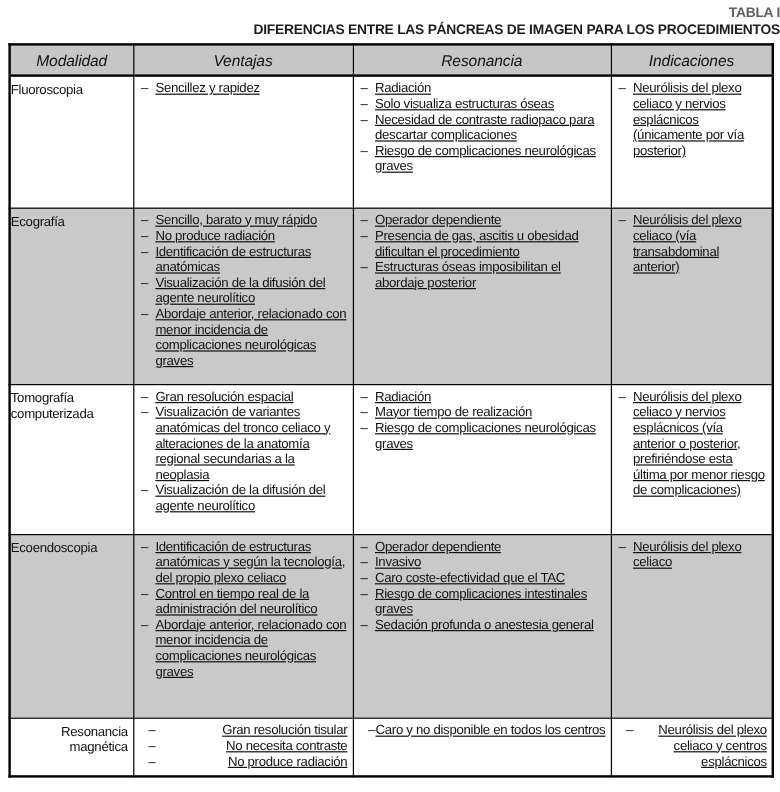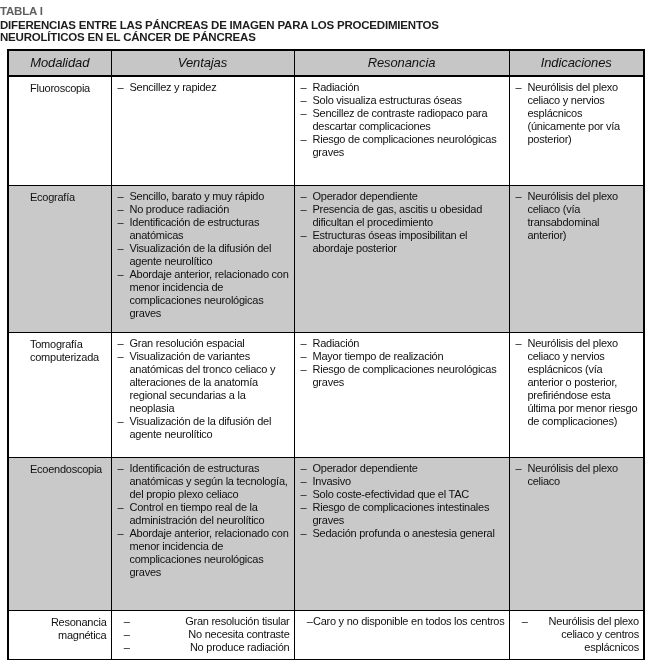--- a/index.html
+++ b/index.html
@@ -11,21 +11,21 @@
   }
   html,body{margin:0;padding:0;}
   body{
     width:650px;height:660px;
     background:#ffffff;
     font-family:"Liberation Sans", sans-serif;
     color:var(--text-color);
     overflow:hidden;
   }
   .title-block{
-    text-align:left;
+    text-align:right;
     padding-top:5px;
     font-weight:bold;
     font-size:11.5px;
     line-height:12.5px;
     letter-spacing:-0.2px;
     color:#1d1d1d;
   }
   .table-label{
     color:var(--title-label-color);
     margin-bottom:1px;
@@ -53,37 +53,36 @@
   }
   td{
     border:1px solid var(--border-color);
     vertical-align:top;
     padding:4px 4px 4px 6px;
     font-size:11px;
     line-height:13px;
     letter-spacing:-0.25px;
   }
   tr.shaded td{background:var(--shaded-bg);margin-left:28px;}
-  td.modality{padding-left:21px;padding-top:5px;}
+  td.modality{padding-left:0;padding-top:5px;}
   .bullet{display:flex;}
   .dash{flex:0 0 12px;}
-  .btext{flex:1 1 auto;}
+  .btext{flex:1 1 auto;text-decoration:underline;}
   tbody tr:nth-child(1){height:110px;}
   tbody tr:nth-child(2){height:147px;}
   tbody tr:nth-child(3){height:125px;}
   tbody tr:nth-child(4){height:153px;}
   tbody tr:nth-child(5){height:49px;text-align:right;}
 </style>
 </head>
 <body>
 
 <div class="title-block">
   <div class="table-label">TABLA I</div>
   <div>DIFERENCIAS ENTRE LAS PÁNCREAS DE IMAGEN PARA LOS PROCEDIMIENTOS</div>
-  <div>NEUROLÍTICOS EN EL CÁNCER DE PÁNCREAS</div>
 </div>
 
 <table class="cmp">
   <colgroup>
     <col class="c-mod">
       <col class="c-ven">
       <col class="c-des">
       <col class="c-ind">
   </colgroup>
   <thead>
@@ -107,21 +106,21 @@
           <div class="bullet">
             <span class="dash">–</span>
             <span class="btext">Radiación</span>
           </div>
           <div class="bullet">
             <span class="dash">–</span>
             <span class="btext">Solo visualiza estructuras óseas</span>
           </div>
           <div class="bullet">
             <span class="dash">–</span>
-            <span class="btext">Sencillez de contraste radiopaco para descartar complicaciones</span>
+            <span class="btext">Necesidad de contraste radiopaco para descartar complicaciones</span>
           </div>
           <div class="bullet">
             <span class="dash">–</span>
             <span class="btext">Riesgo de complicaciones neurológicas graves</span>
           </div>
         </td>
         <td>
           <div class="bullet">
             <span class="dash">–</span>
             <span class="btext">Neurólisis del plexo celiaco y nervios esplácnicos (únicamente por vía posterior)</span>
@@ -230,21 +229,21 @@
           <div class="bullet">
             <span class="dash">–</span>
             <span class="btext">Operador dependiente</span>
           </div>
           <div class="bullet">
             <span class="dash">–</span>
             <span class="btext">Invasivo</span>
           </div>
           <div class="bullet">
             <span class="dash">–</span>
-            <span class="btext">Solo coste-efectividad que el TAC</span>
+            <span class="btext">Caro coste-efectividad que el TAC</span>
           </div>
           <div class="bullet">
             <span class="dash">–</span>
             <span class="btext">Riesgo de complicaciones intestinales graves</span>
           </div>
           <div class="bullet">
             <span class="dash">–</span>
             <span class="btext">Sedación profunda o anestesia general</span>
           </div>
         </td>

